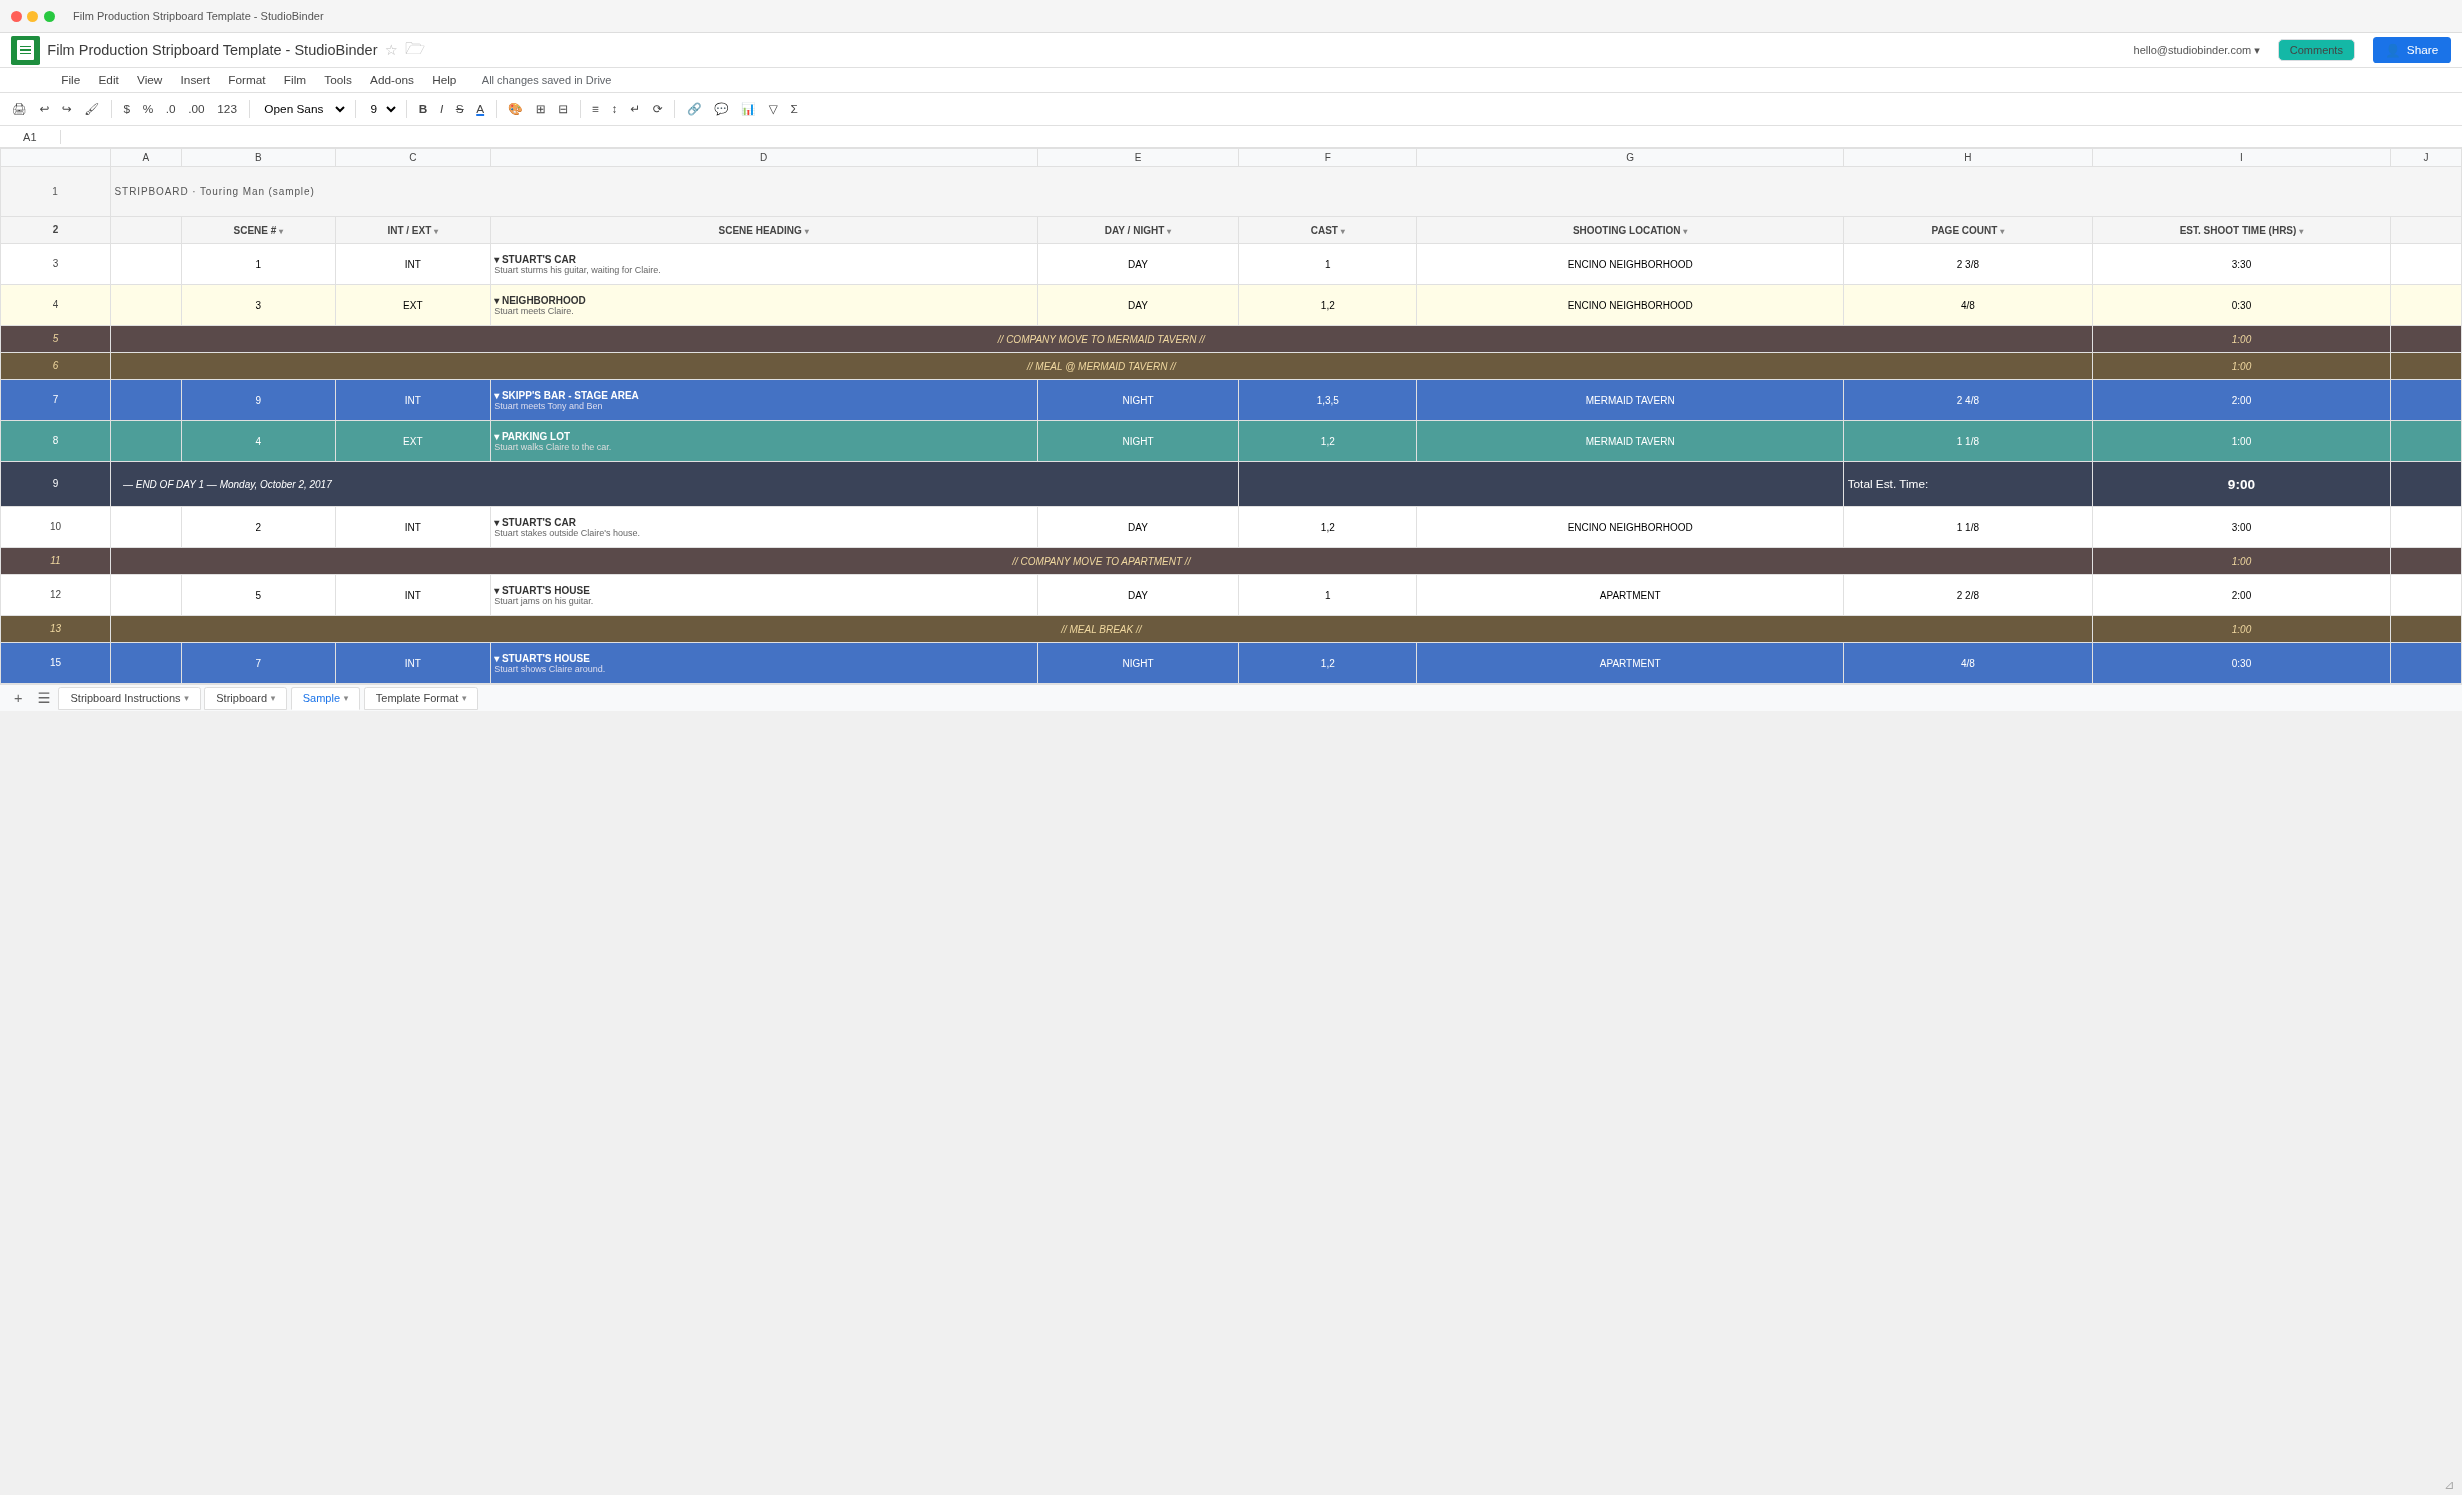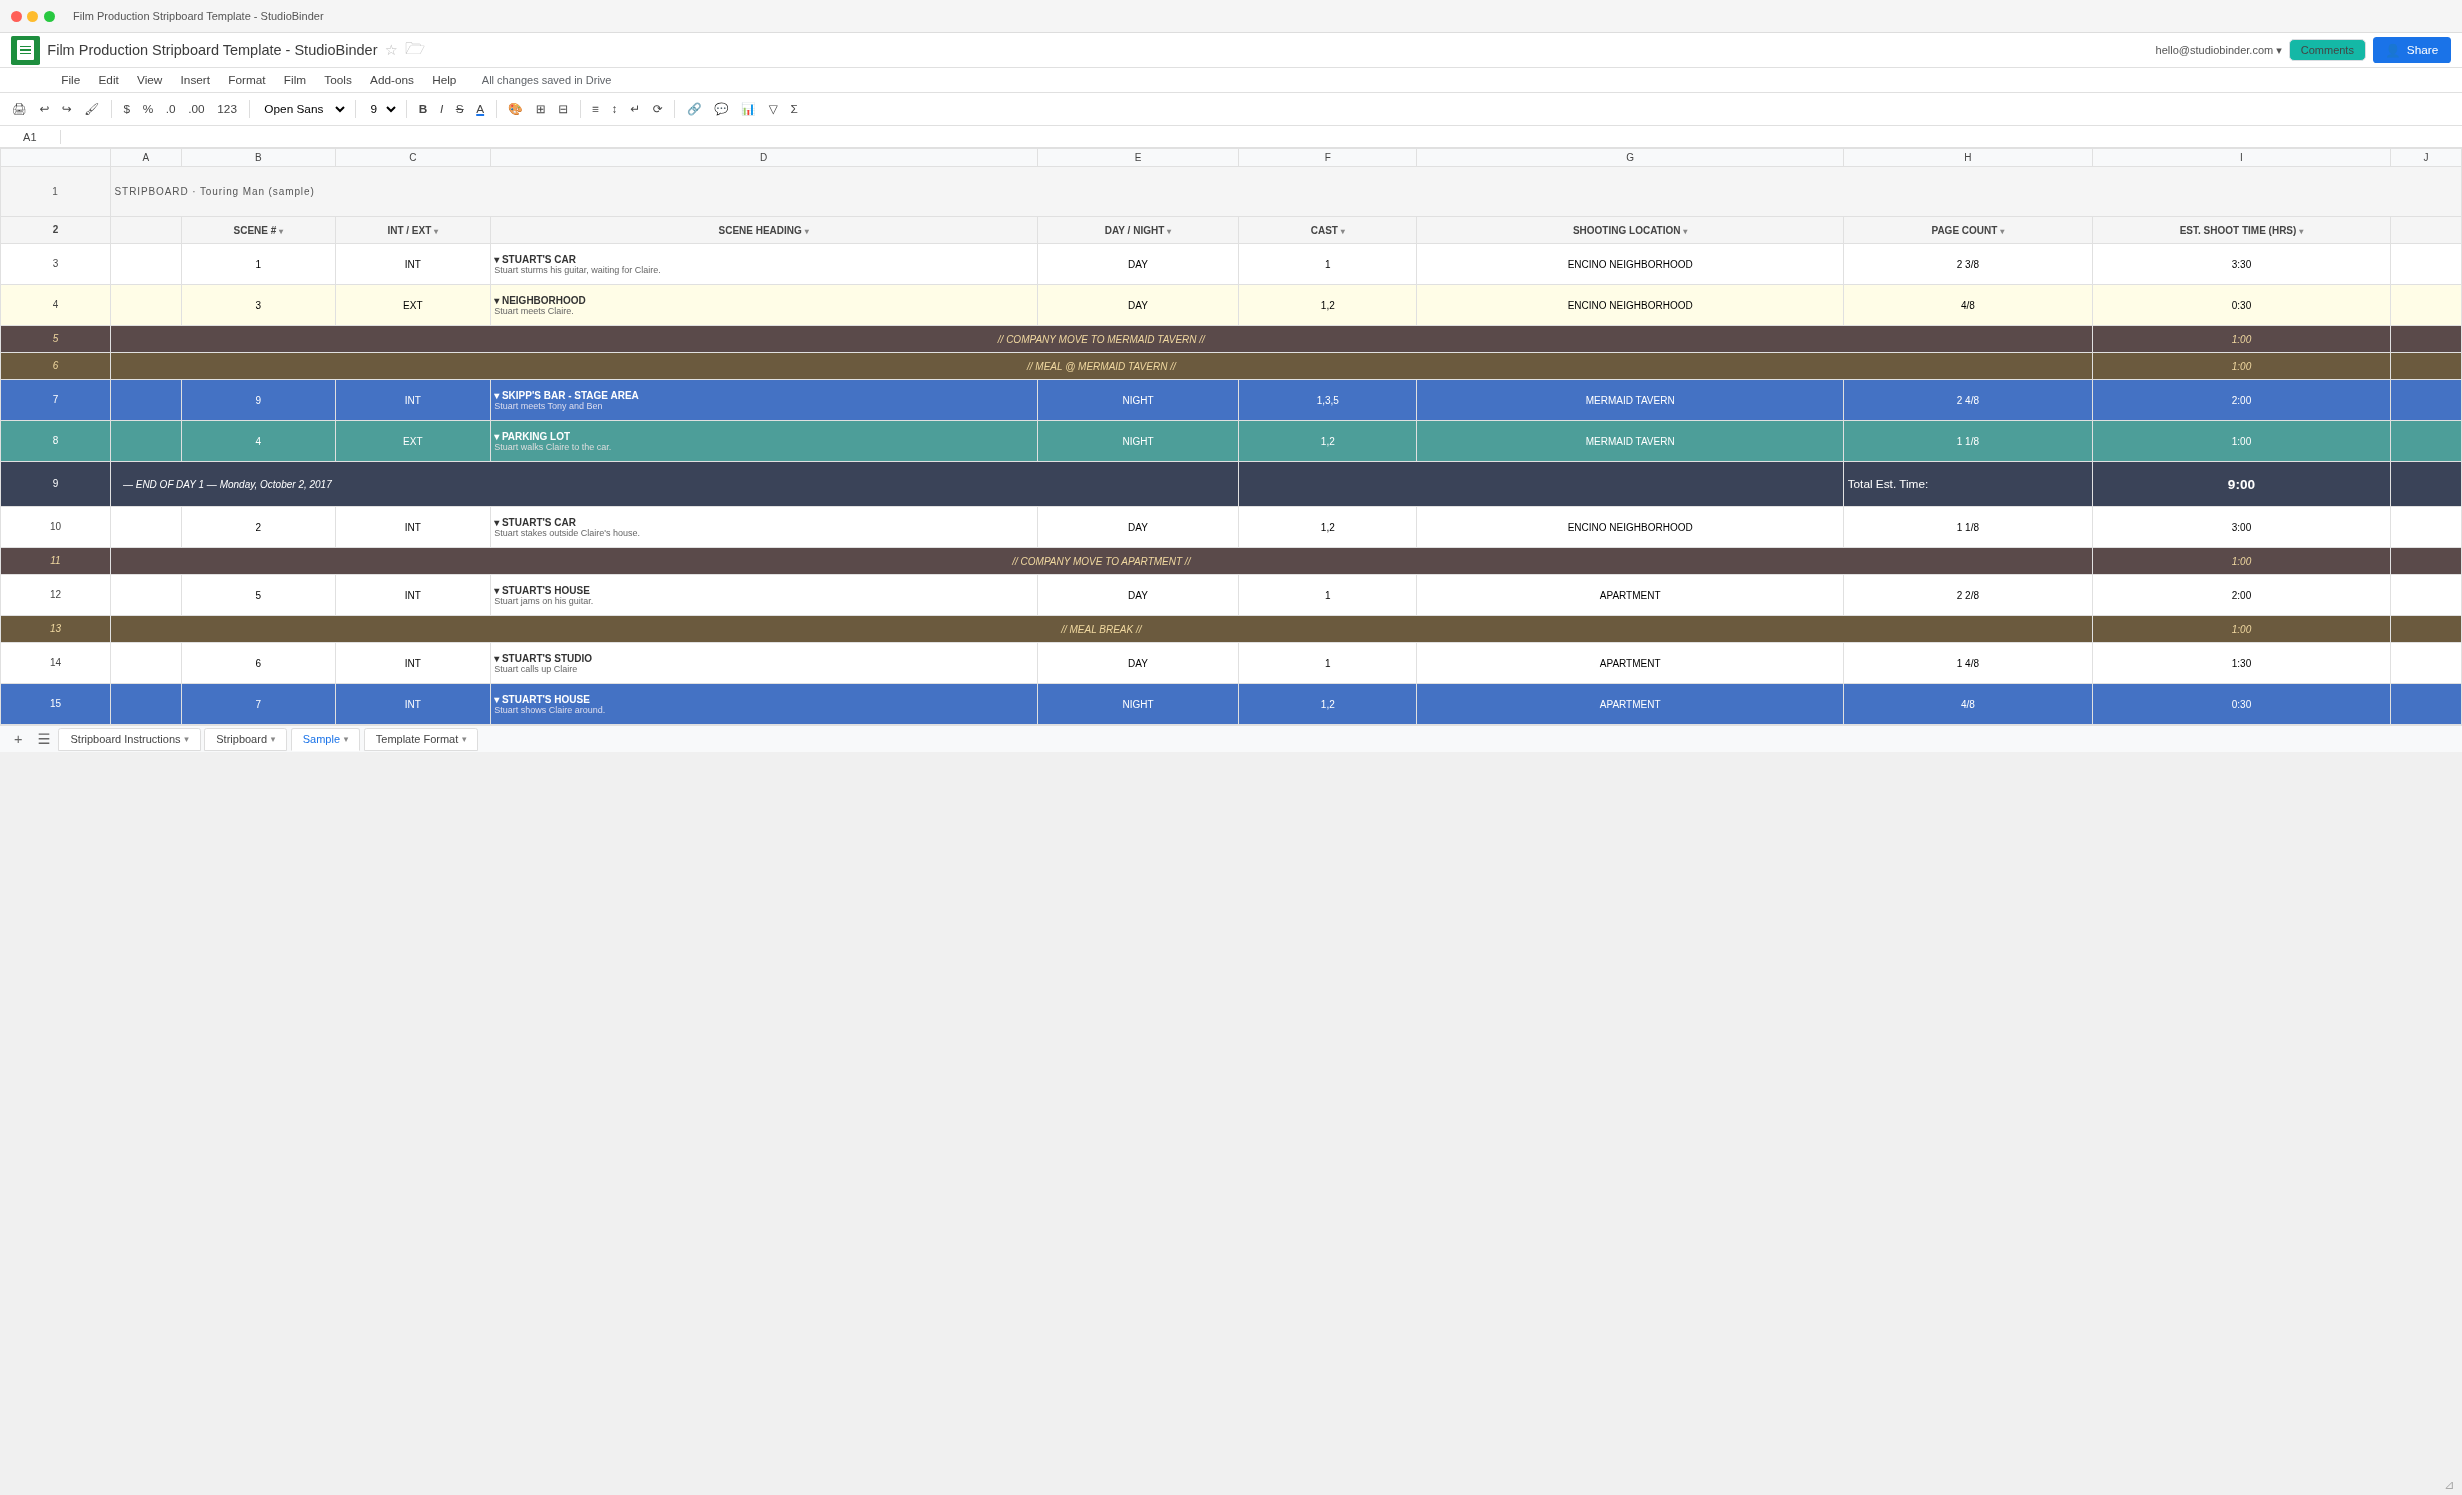--- a/index.html
+++ b/index.html
@@ -26,21 +26,21 @@
       border-bottom: 0.9px solid #e0e0e0;
       padding: 0 11px;
       height: 35px;
       display: flex;
       align-items: center;
       justify-content: space-between;
     }
     #doc-title-area { display: flex; align-items: center; gap: 7.3px; }
     #doc-title { font-size: 14.5px; font-weight: 400; color: #3c3c3c; }
     .title-icon { color: #bbb; font-size: 14.5px; }
-    #right-header { display: flex; align-items: center; gap: 7px; justify-content: flex-end; }
+    #right-header { display: flex; align-items: center; gap: 18px; justify-content: flex-end; }
     #user-email { font-size: 11px; color: #555; }
     #comments-btn {
       background: #14b8a6;
       border: 0.9px solid #dadce0;
       border-radius: 5px;
       padding: 3.6px 11px;
       font-size: 11px;
       cursor: pointer;
       color: #444;
     }
@@ -600,36 +600,20 @@
             <td>2 2/8</td>
             <td>2:00</td>
             <td></td>
           </tr>
           <tr class="meal-row">
             <td class="row-num">13</td>
             <td colspan="8">// MEAL BREAK //</td>
             <td style="text-align: center; color: rgb(240, 216, 160);">1:00</td>
             <td></td>
           </tr>
-          <tr class="scene-row">
-            <td class="row-num">14</td>
-            <td></td>
-            <td>6</td>
-            <td>INT</td>
-            <td class="scene-heading">
-              <div class="scene-heading-title">▾ STUART'S STUDIO</div>
-              <div class="scene-heading-desc">Stuart calls up Claire</div>
-            </td>
-            <td>DAY</td>
-            <td>1</td>
-            <td>APARTMENT</td>
-            <td>1 4/8</td>
-            <td>1:30</td>
-            <td></td>
-          </tr>
           <tr class="scene-row scene-row-blue">
             <td class="row-num">15</td>
             <td></td>
             <td>7</td>
             <td>INT</td>
             <td class="scene-heading">
               <div class="scene-heading-title">▾ STUART'S HOUSE</div>
               <div class="scene-heading-desc">Stuart shows Claire around.</div>
             </td>
             <td>NIGHT</td>

